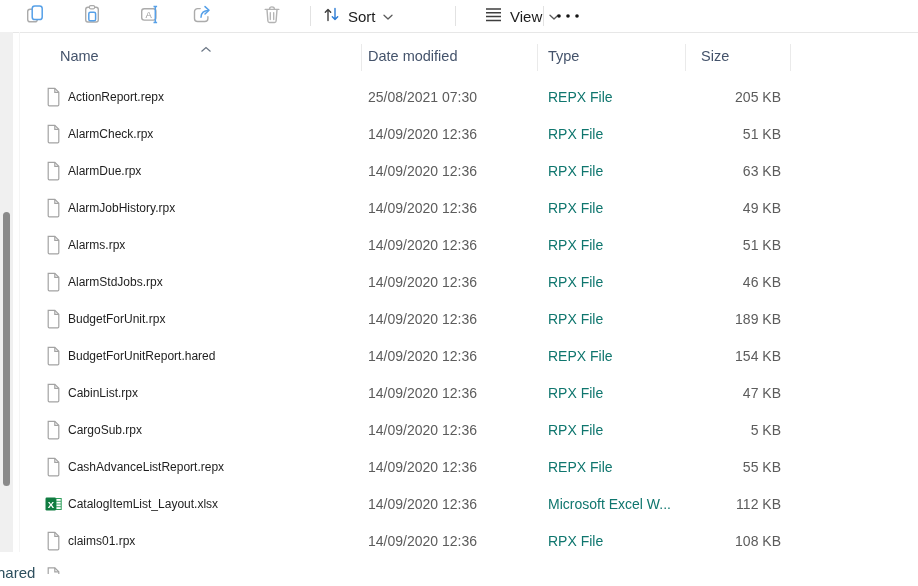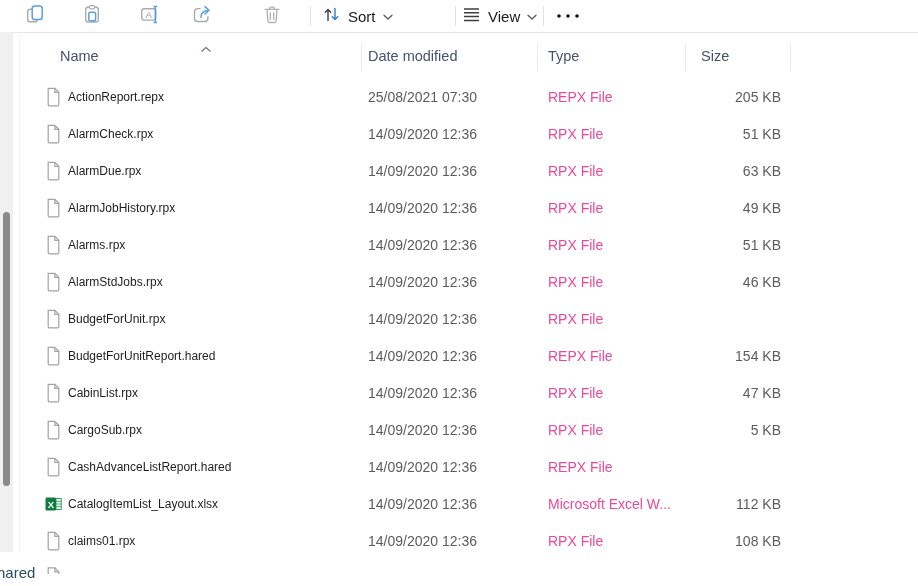--- a/index.html
+++ b/index.html
@@ -27,21 +27,21 @@
   .hdr-sep{position:absolute;top:44px;width:1px;height:27px;background:#eaeaea;}
   .sort-caret{position:absolute;left:200px;top:39px;}
 
   
   #file-list{position:absolute;left:0;top:78px;width:918px;}
   .row{position:relative;height:37px;}
   .row .ficon{position:absolute;left:45px;top:50%;transform:translateY(-50%);line-height:0;}
   .cell{position:absolute;top:50%;transform:translateY(-50%);white-space:nowrap;}
   .f-name{left:68px;font-size:12px;color:#1e1e1e;}
   .f-date{left:368px;font-size:14px;color:#5c5c5c;}
-  .f-type{left:548px;font-size:14px;color:#ec4899;}
+  .f-type{left:548px;font-size:14px;color:#0f766e;}
   .f-size{left:640px;width:141px;text-align:right;font-size:14px;color:#5c5c5c;}
 
   
   .row-partial{position:absolute;left:45px;top:566px;width:18px;height:8px;overflow:hidden;line-height:0;}
 
   
   .nav-fragment{position:absolute;left:-3px;top:564px;font-size:15px;color:#2d4f5e;white-space:nowrap;}
 </style>
 </head>
 <body>
@@ -115,21 +115,21 @@
         <span>
           <svg width="10" height="8" viewBox="0 0 10 8" fill="none">
             <path d="M1 2.2 L5 6 L9 2.2" stroke="#5a5a5a" stroke-width="1.3" stroke-linecap="round" stroke-linejoin="round"></path>
           </svg>
         </span>
       </span>
     </div>
 
     <div class="tb-divider" style="left:455px;"></div>
 
-    <div class="tb-btn" style="left:462px;">
+    <div class="tb-btn" style="left:484px;">
       <span class="tb-group">
         <span>
           <svg width="19" height="19" viewBox="0 0 19 19" fill="none">
             <path d="M2 4 h15 M2 7.8 h15 M2 11.6 h15 M2 15.4 h15" stroke="#3e3e3e" stroke-width="1.5"></path>
           </svg>
         </span>
         <span class="tb-label">View</span>
         <span>
           <svg width="10" height="8" viewBox="0 0 10 8" fill="none">
             <path d="M1 2.2 L5 6 L9 2.2" stroke="#5a5a5a" stroke-width="1.3" stroke-linecap="round" stroke-linejoin="round"></path>
@@ -258,20 +258,21 @@
       <span class="ficon">
         <svg width="17" height="21" viewBox="0 0 17 21" fill="none">
           <path d="M3.2 1.8 H9.8 L13.8 5.8 V18.2 a1.1 1.1 0 0 1 -1.1 1.1 H4.3 a1.1 1.1 0 0 1 -1.1 -1.1 Z" fill="#ffffff" stroke="#a3a3a3" stroke-width="1.2"></path>
           <path d="M9.8 1.8 V5.8 H13.8" fill="none" stroke="#a3a3a3" stroke-width="1.2"></path>
         </svg>
       </span>
 
       <span class="cell f-name">BudgetForUnit.rpx</span>
       <span class="cell f-date">14/09/2020 12:36</span>
       <span class="cell f-type">RPX File</span>
+      <span class="cell f-size">189 KB</span>
     </div>
 
     <div class="row">
       <span class="ficon">
         <svg width="17" height="21" viewBox="0 0 17 21" fill="none">
           <path d="M3.2 1.8 H9.8 L13.8 5.8 V18.2 a1.1 1.1 0 0 1 -1.1 1.1 H4.3 a1.1 1.1 0 0 1 -1.1 -1.1 Z" fill="#ffffff" stroke="#a3a3a3" stroke-width="1.2"></path>
           <path d="M9.8 1.8 V5.8 H13.8" fill="none" stroke="#a3a3a3" stroke-width="1.2"></path>
         </svg>
       </span>
 
@@ -310,23 +311,24 @@
     </div>
 
     <div class="row">
       <span class="ficon">
         <svg width="17" height="21" viewBox="0 0 17 21" fill="none">
           <path d="M3.2 1.8 H9.8 L13.8 5.8 V18.2 a1.1 1.1 0 0 1 -1.1 1.1 H4.3 a1.1 1.1 0 0 1 -1.1 -1.1 Z" fill="#ffffff" stroke="#a3a3a3" stroke-width="1.2"></path>
           <path d="M9.8 1.8 V5.8 H13.8" fill="none" stroke="#a3a3a3" stroke-width="1.2"></path>
         </svg>
       </span>
 
-      <span class="cell f-name">CashAdvanceListReport.hared</span>
+      <span class="cell f-name">CashAdvanceListReport.repx</span>
       <span class="cell f-date">14/09/2020 12:36</span>
       <span class="cell f-type">REPX File</span>
+      <span class="cell f-size">55 KB</span>
     </div>
 
     <div class="row">
 
       <span class="ficon">
         <svg width="17" height="17" viewBox="0 0 17 17" fill="none">
           <rect x="11" y="3" width="5.2" height="11" fill="#ffffff" stroke="#2e9e5b" stroke-width="1"></rect>
           <path d="M11 5.8 h5.2 M11 8.5 h5.2 M11 11.2 h5.2" stroke="#2e9e5b" stroke-width="0.9"></path>
           <rect x="0.5" y="2" width="10.5" height="13" rx="1.2" fill="#107c41"></rect>
           <text x="2.7" y="12.2" font-size="9.5" font-weight="bold" fill="#ffffff" font-family="Liberation Sans, sans-serif">X</text>

